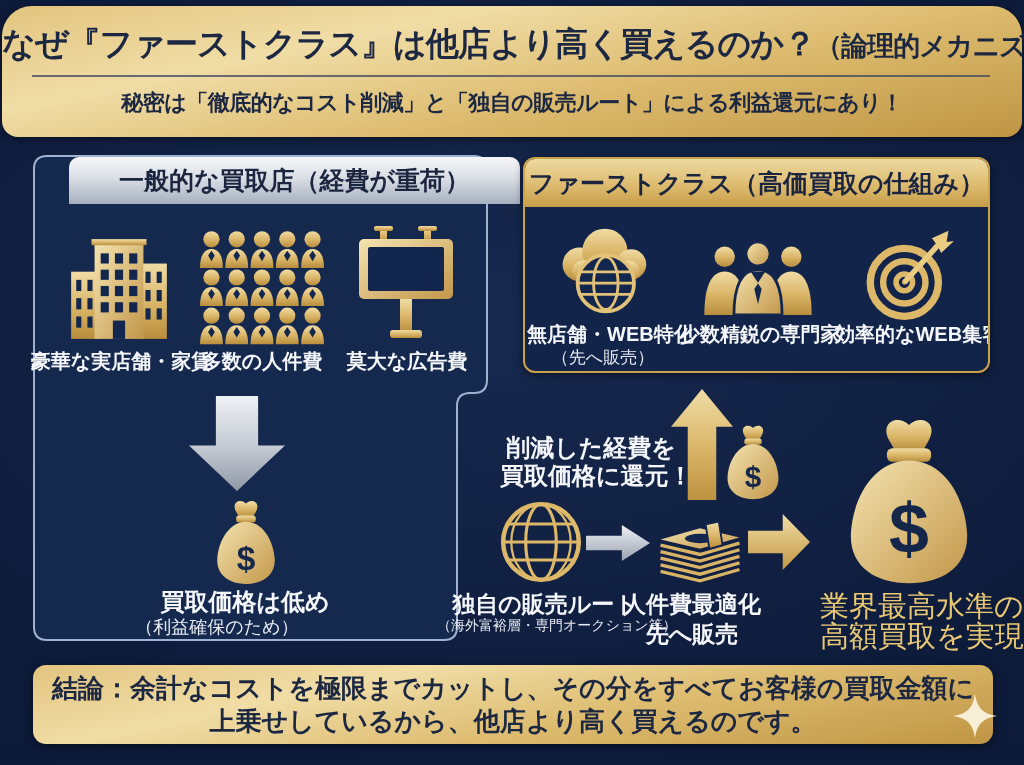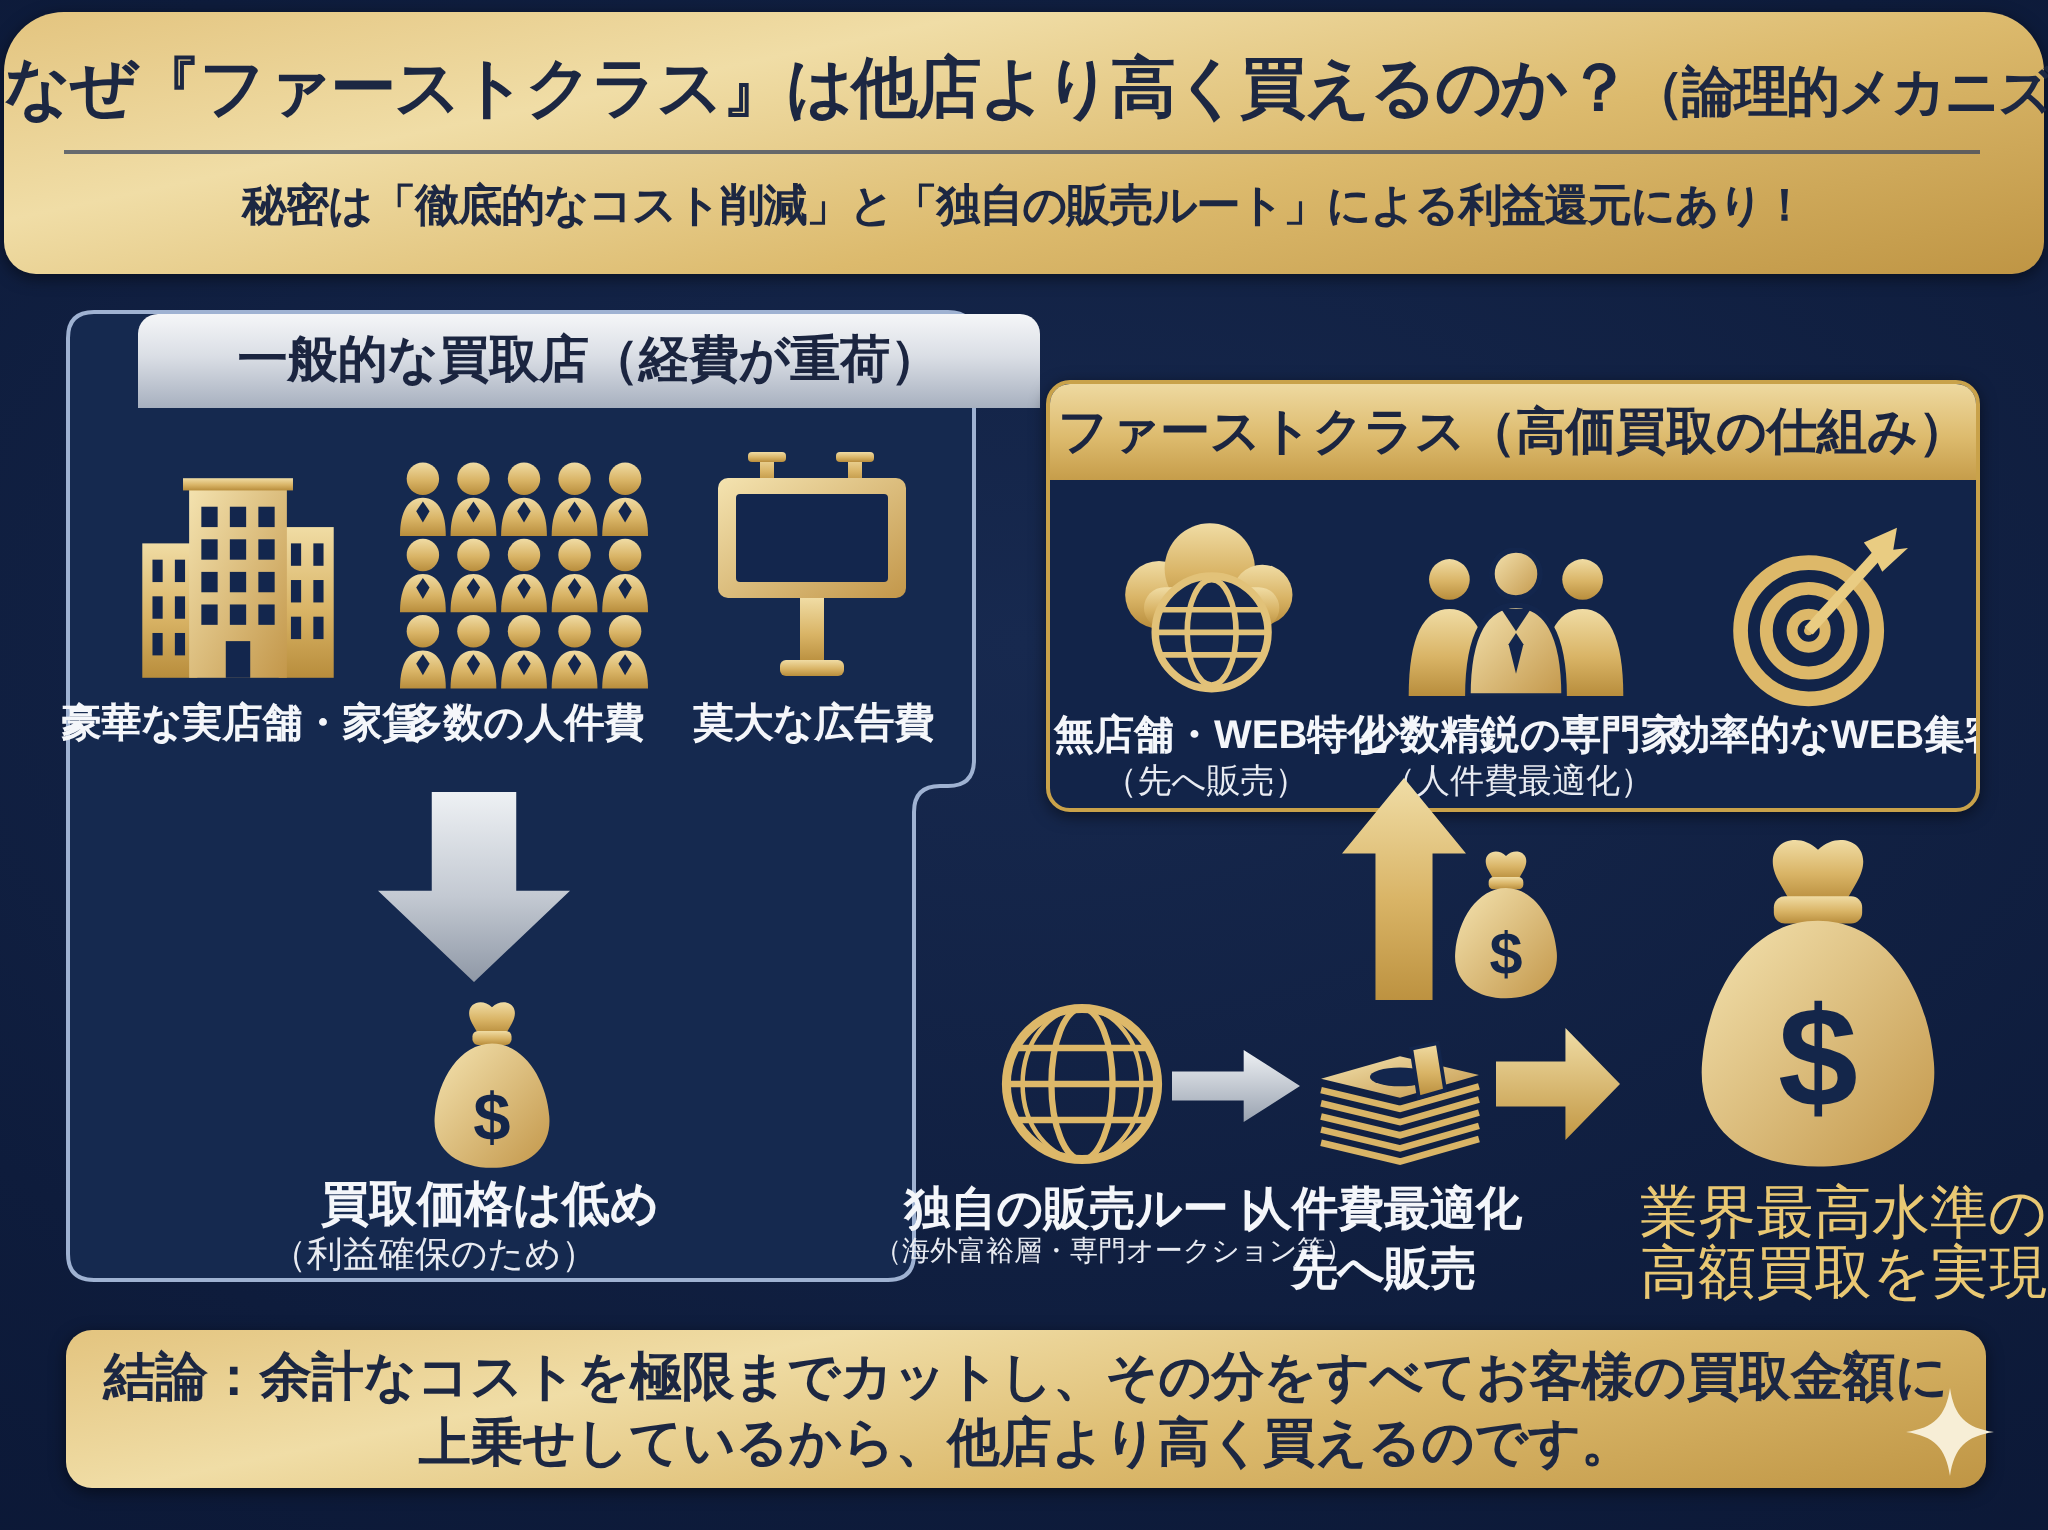--- a/index.html
+++ b/index.html
@@ -26,21 +26,21 @@
     background:linear-gradient(180deg,#f5f6f8 0%,#dadee5 45%,#a7b0bf 100%);
     color:#1b2540;font-weight:bold;font-size:25px;line-height:47px;margin-left:34px;}
   .item-label{color:#f4f6fa;font-weight:bold;font-size:20px;}
   .sub-label{color:#e8ebf2;font-size:17px;}
   .result-label{left:33px;top:586px;width:424px;color:#f4f6fa;font-weight:bold;font-size:24px;}
   .result-sub{left:33px;top:615px;width:368px;color:#e8ebf2;font-size:18px;}
 
   
   .right-panel{left:523px;top:157px;width:467px;height:216px;box-sizing:border-box;
     border:2px solid #c9a24a;border-radius:12px;background:#122449;overflow:hidden;
-    box-shadow:0 2px 8px rgba(0,0,0,.5);margin-top:33px;}
+    box-shadow:0 2px 8px rgba(0,0,0,.5);}
   .right-header{left:0;top:0;width:100%;height:48px;
     background:linear-gradient(180deg,#eed9a0 0%,#ddbb6e 55%,#c69d4a 100%);
     color:#1b2540;font-weight:bold;font-size:25px;line-height:48px;}
 
   
   .arrow-down{left:189px;top:396px;width:96px;height:95px;
     background:linear-gradient(180deg,#eef1f4 0%,#c3c9d2 55%,#8f98a6 100%);
     clip-path:polygon(28% 0,72% 0,72% 52%,100% 52%,50% 100%,0 52%,28% 52%);}
   .arrow-up{left:671px;top:389px;width:62px;height:111px;
     background:linear-gradient(180deg,#f0dda6 0%,#d9b466 55%,#bd9240 100%);
@@ -211,24 +211,27 @@
       <circle cx="46" cy="58" r="23" fill="none" stroke="#ddb869" stroke-width="7"></circle>
       <circle cx="46" cy="58" r="9" fill="none" stroke="#ddb869" stroke-width="6"></circle>
       <circle cx="46" cy="58" r="2.5" fill="#ddb869"></circle>
       <line x1="46" y1="58" x2="84" y2="16" stroke="#e9cc82" stroke-width="6"></line>
       <path d="M76 10 L94 2 L92 14 L100 13 L86 26 L82 18 Z" fill="#e9cc82"></path>
     </svg>
 
     <div class="abs item-label center nowrap" style="left:2px;top:162px;width:152px">無店舗・WEB特化</div>
     <div class="abs sub-label center nowrap" style="left:2px;top:187px;width:152px">（先へ販売）</div>
     <div class="abs item-label center nowrap" style="left:155px;top:162px;width:158px">少数精鋭の専門家</div>
-    <div class="abs sub-label center nowrap" style="left:155px;top:187px;width:158px">（人件費最適化）</div>
     <div class="abs item-label center nowrap" style="left:310px;top:162px;width:152px">効率的なWEB集客</div>
   </div>
 
+  <div class="abs reinvest center">
+    <div class="nowrap">削減した経費を</div>
+    <div class="nowrap">買取価格に還元！</div>
+  </div>
   <div class="abs arrow-up"></div>
 
   <svg class="abs" style="left:722px;top:423px" width="62" height="78" viewBox="0 0 100 126">
     <path d="M36 20 C28 6 42 0 50 8 C58 0 72 6 64 20 L60 27 L40 27 Z" fill="url(#gold)"></path>
     <rect x="36" y="25" width="28" height="10" rx="4" fill="url(#gold)"></rect>
     <path d="M50 34 C27 34 11 60 9 86 C7 110 26 123 50 123 C74 123 93 110 91 86 C89 60 73 34 50 34 Z" fill="url(#gold2)"></path>
     <text x="50" y="103" font-size="48" font-weight="bold" fill="#14264a" text-anchor="middle" font-family="Liberation Sans, sans-serif">$</text>
   </svg>
 
   <svg class="abs" style="left:496px;top:497px" width="90" height="90" viewBox="0 0 100 100">

